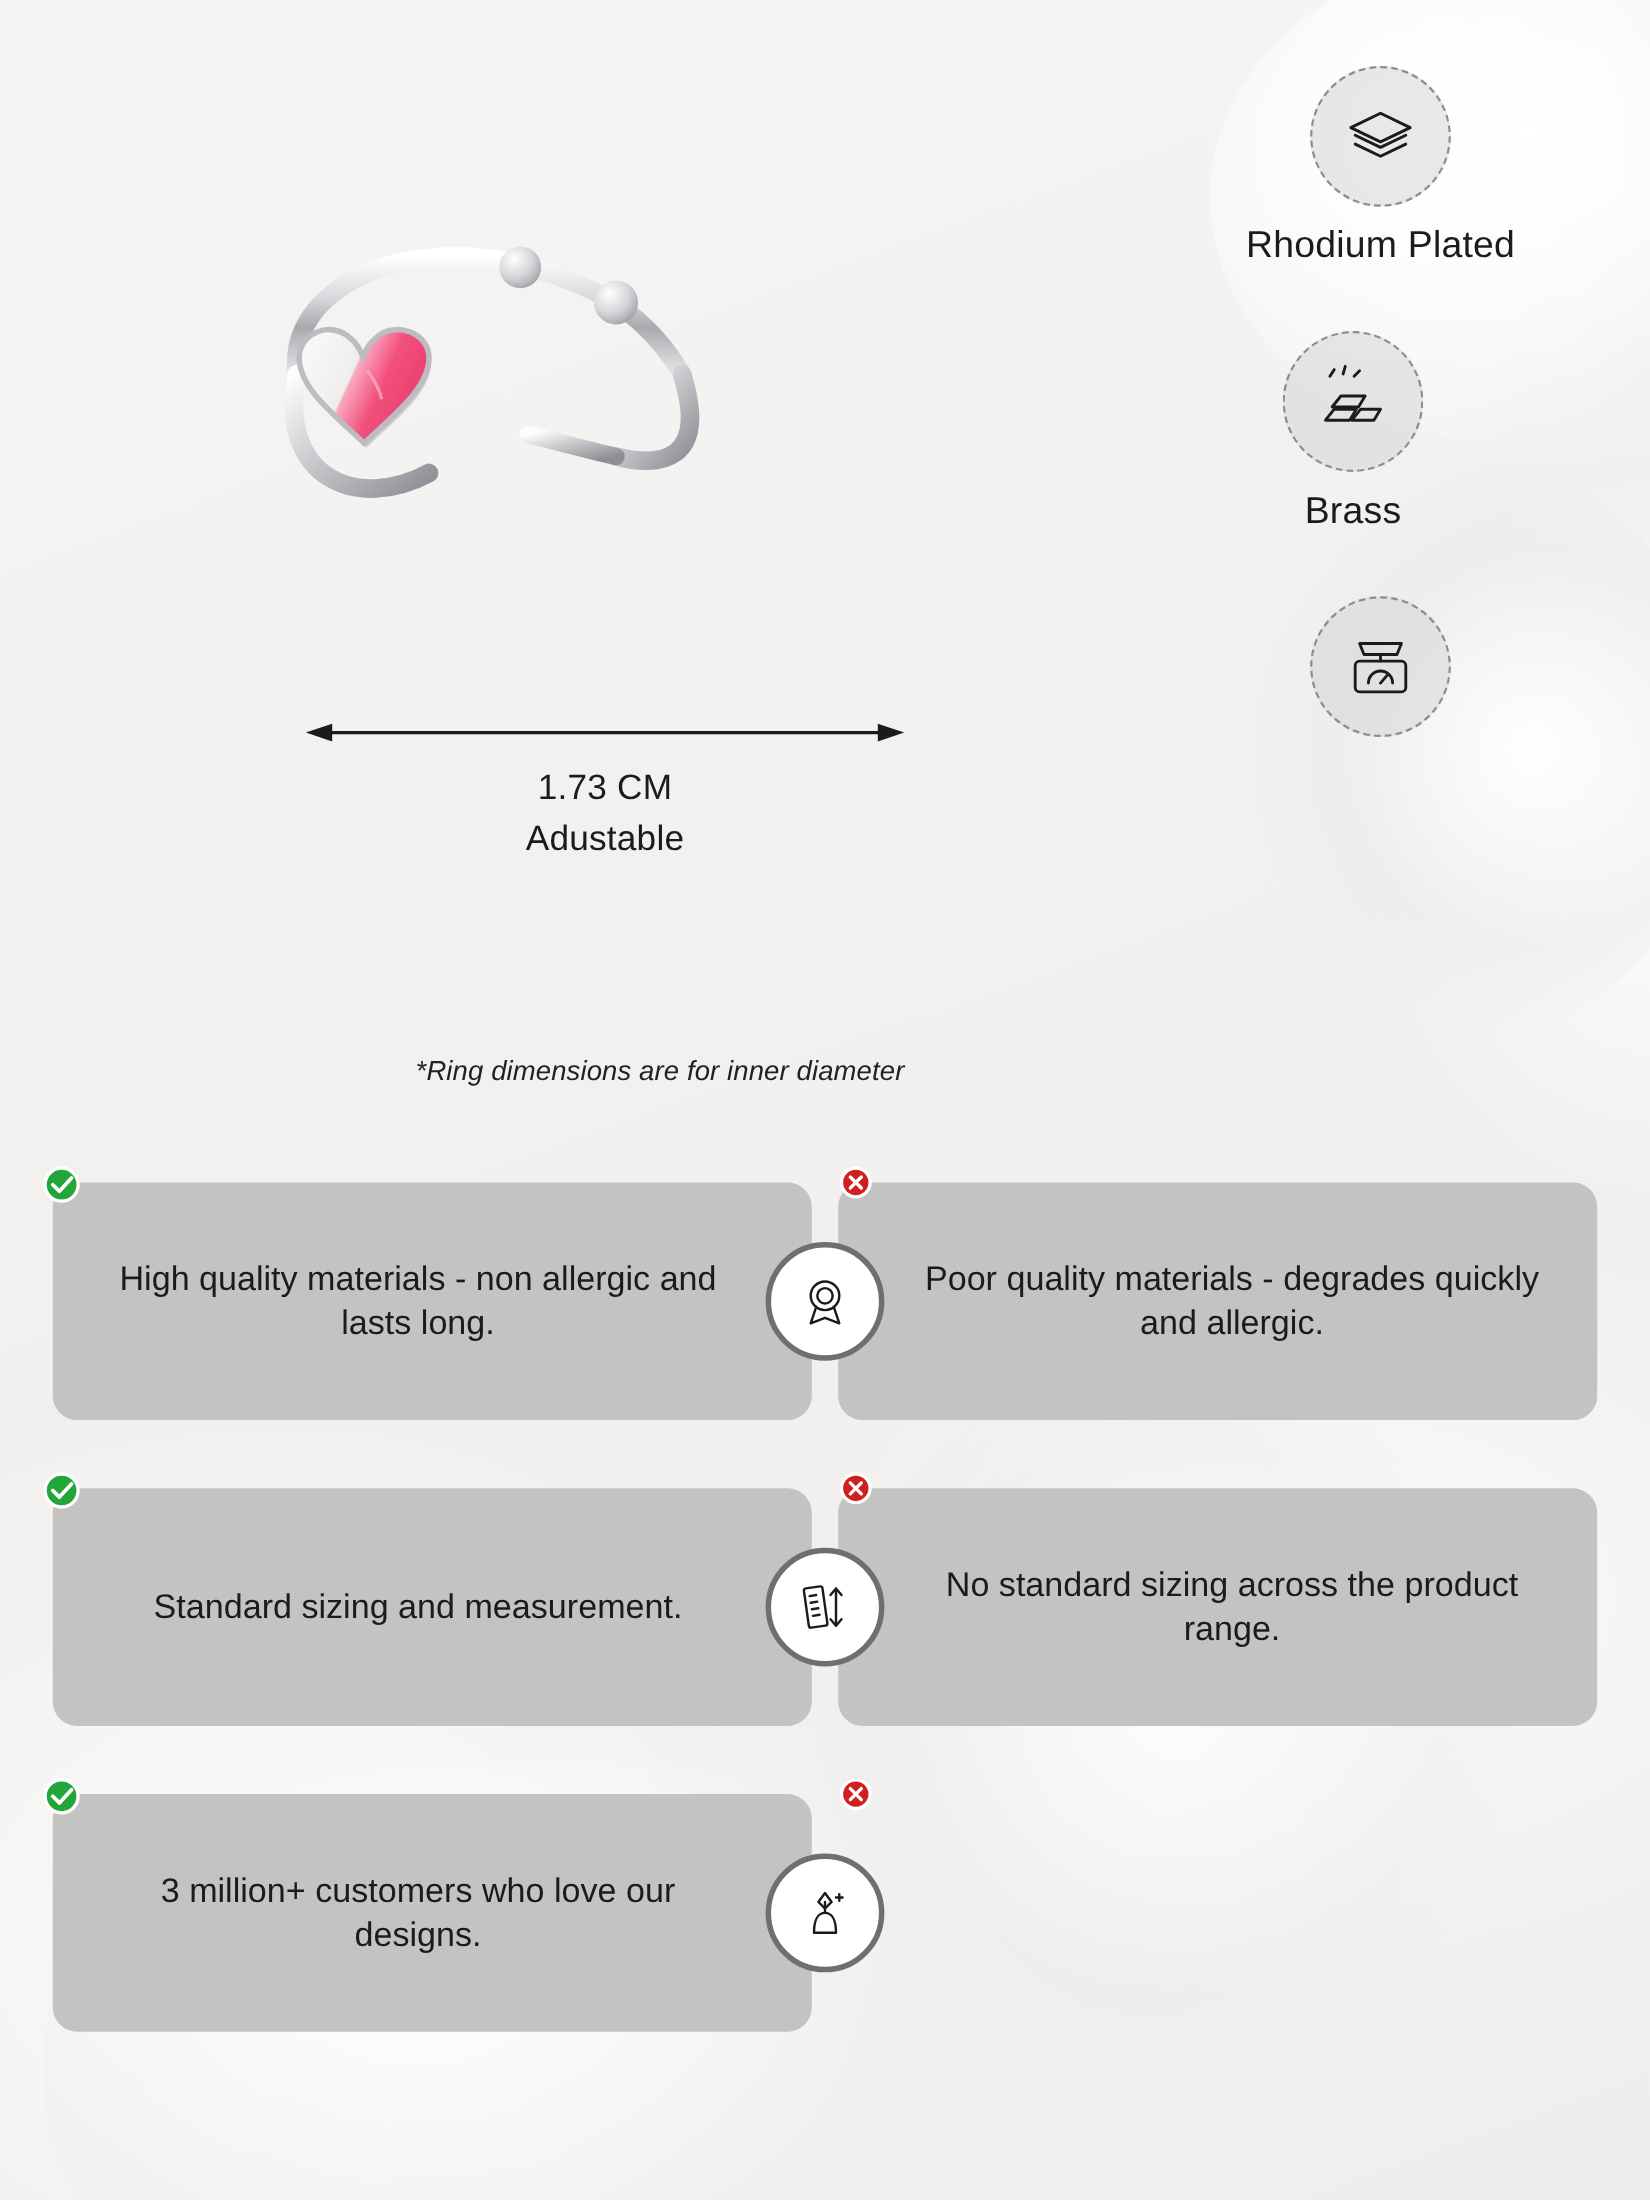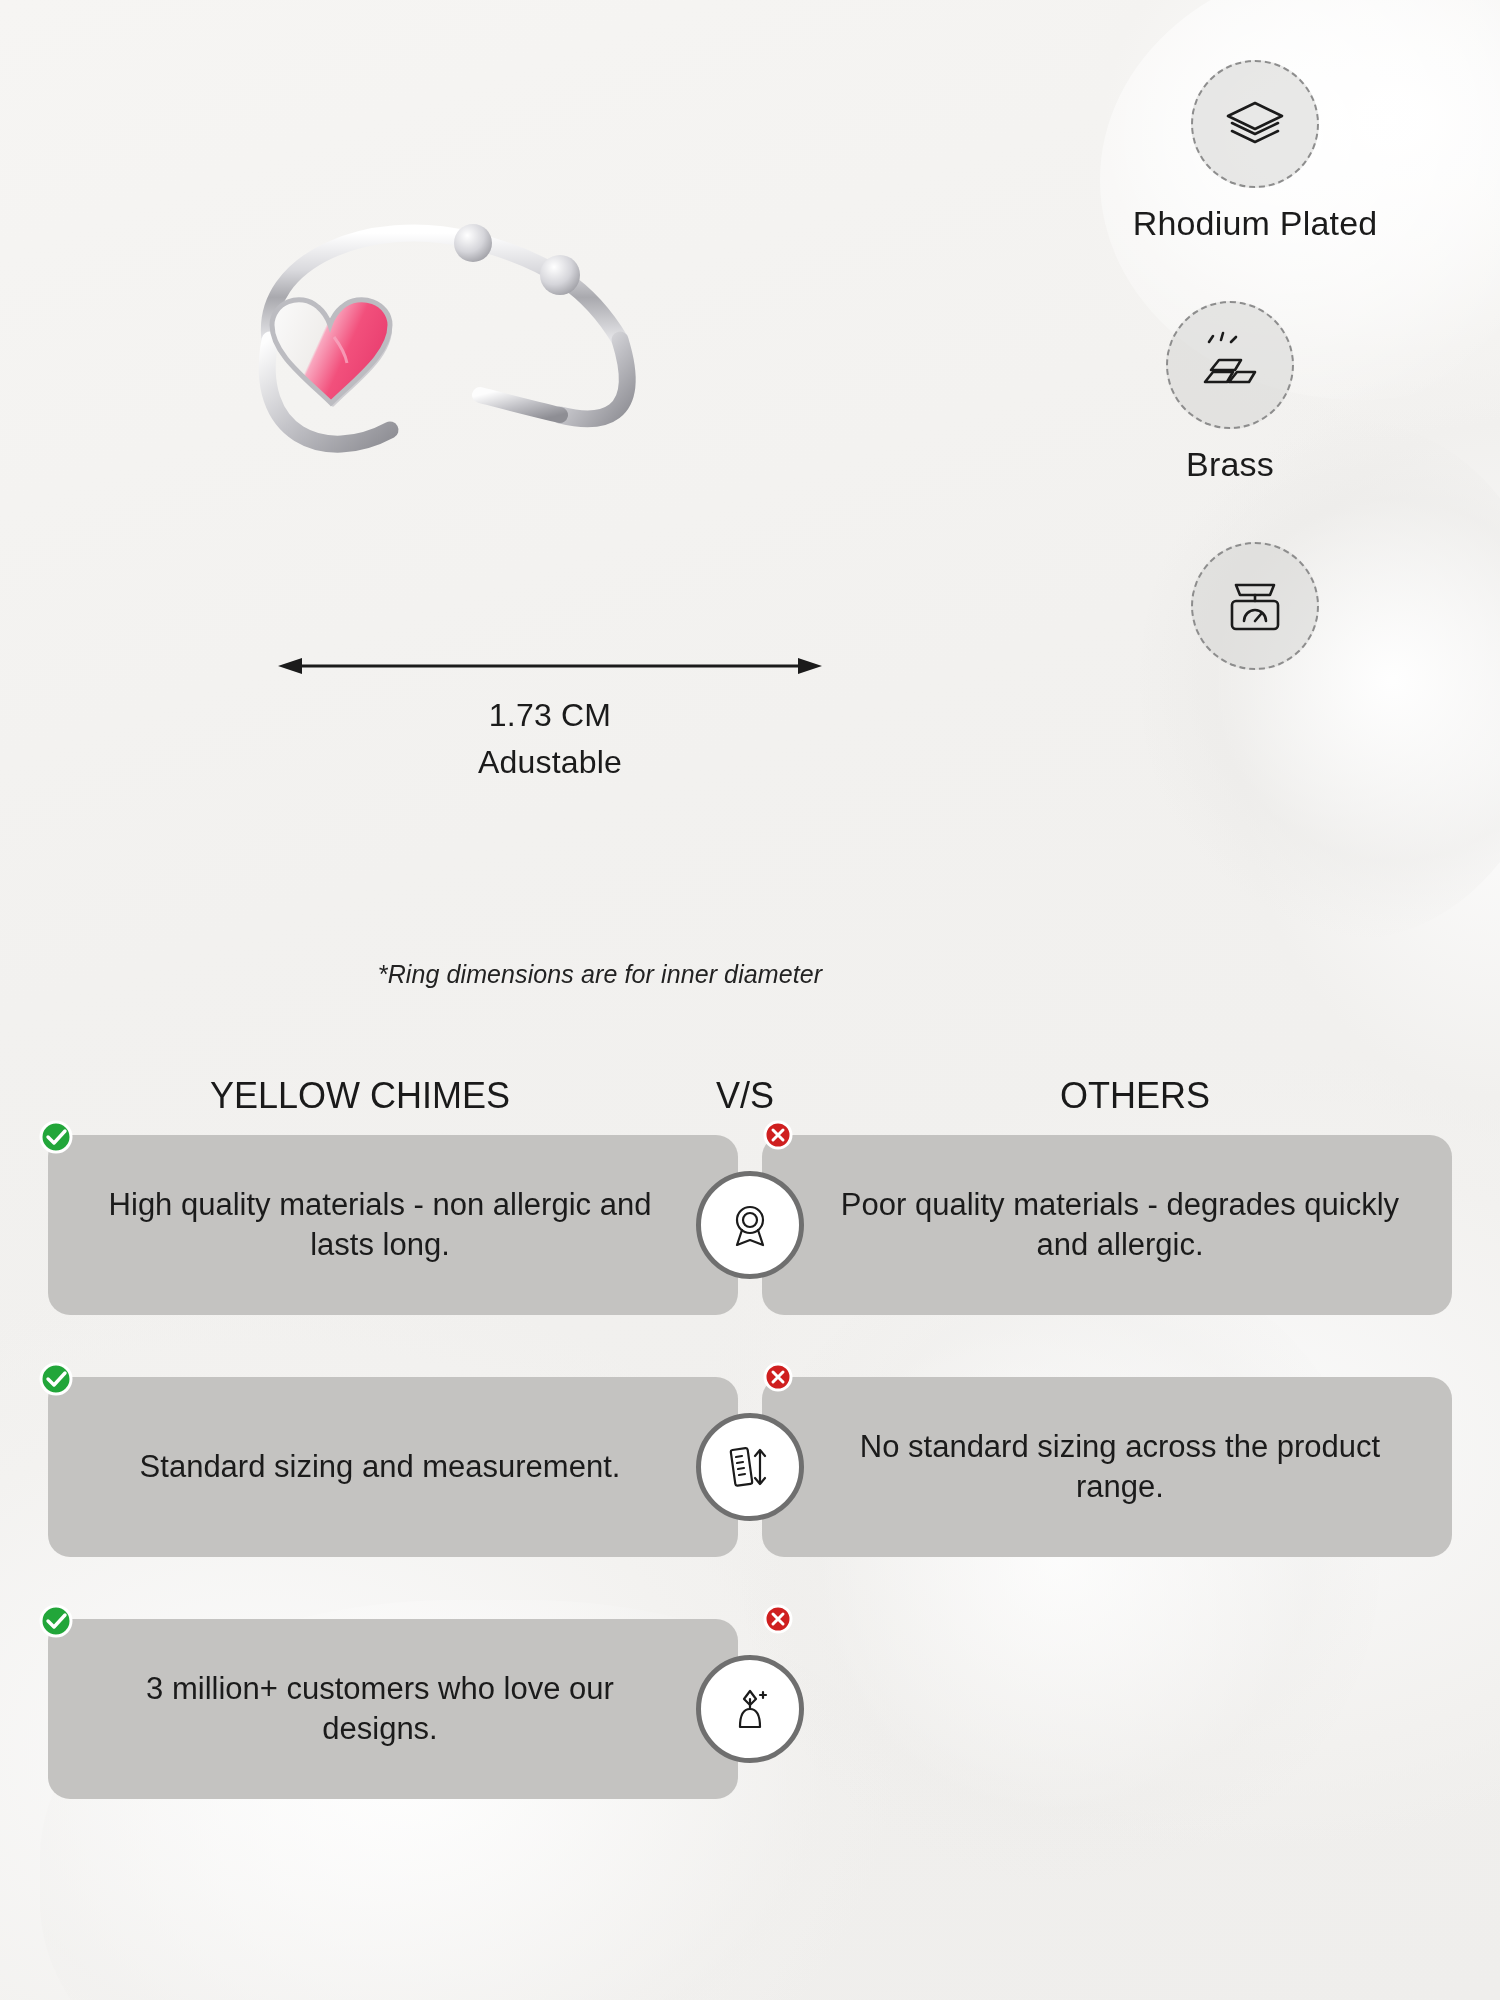--- a/index.html
+++ b/index.html
@@ -158,21 +158,21 @@
     width: 650px;
     text-align: center;
     font-size: 36px;
     color: #1a1a1a;
   }
   .row {
     position: relative;
     display: flex;
     justify-content: space-between;
     margin: 0 48px 62px 48px;
-    height: 180px;
+    height: 216px;
   }
   .panel {
     width: 690px;
     background: #c4c3c1;
     border-radius: 22px;
     display: flex;
     align-items: center;
     justify-content: center;
     padding: 0 48px;
     box-sizing: border-box;
@@ -325,25 +325,20 @@
           <rect x="12" y="30" width="46" height="28" rx="4"></rect>
           <path d="M24 50 A11 11 0 0 1 46 50"></path>
           <path d="M35 50 L41 43"></path>
         </svg>
       </div>
     </div>
   </div>
 
   <div class="compare">
 
-    <div class="compare-head">
-      <div class="head-left">YELLOW CHIMES</div>
-      <div class="head-mid">V/S</div>
-      <div class="head-right">OTHERS</div>
-    </div>
 
     <div class="row">
       <div class="tick">
         <svg width="40" height="40" viewBox="0 0 40 40">
           <circle cx="20" cy="20" r="15" fill="#22a63a" stroke="#ffffff" stroke-width="3"></circle>
           <path d="M12 20 L18 26 L29 14" fill="none" stroke="#ffffff" stroke-width="3.4" stroke-linecap="round" stroke-linejoin="round"></path>
         </svg>
       </div>
       <div class="cross">
         <svg width="36" height="36" viewBox="0 0 36 36">

